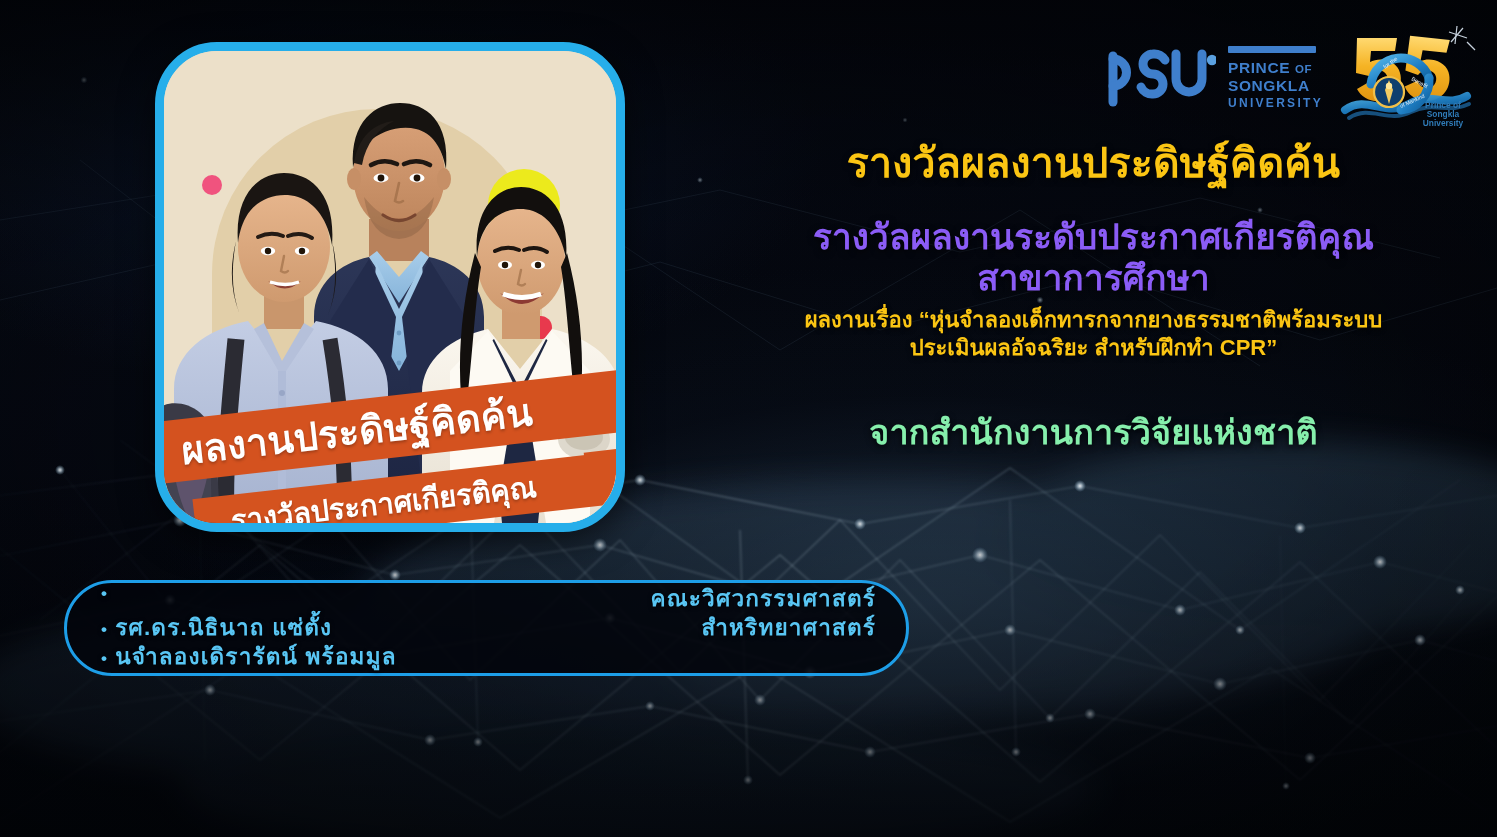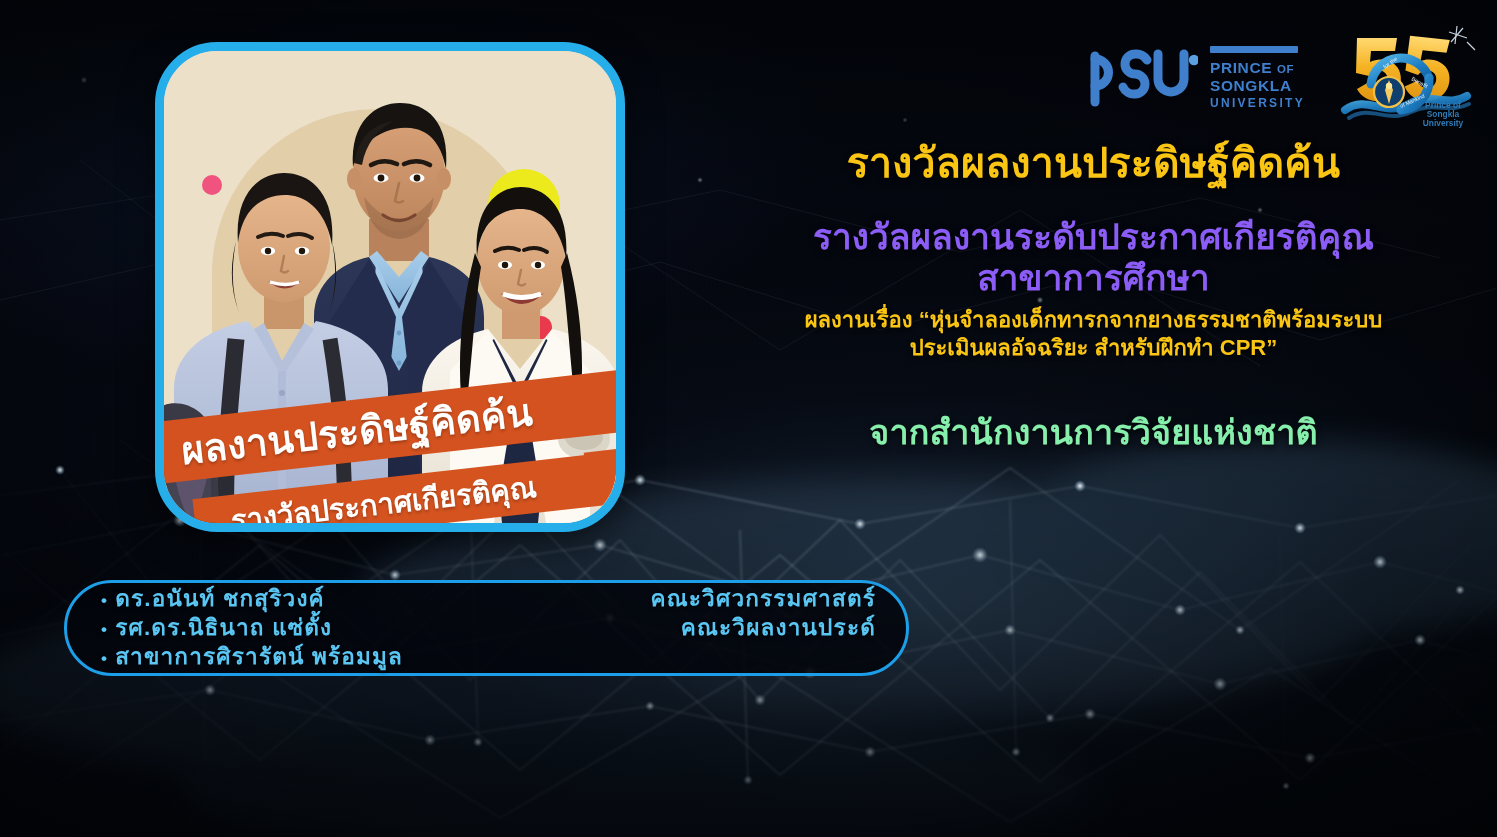--- a/index.html
+++ b/index.html
@@ -34,21 +34,21 @@
     background:
       radial-gradient(ellipse 92% 82% at 50% 50%, rgba(0,0,0,0) 40%, rgba(0,0,0,0.55) 100%),
       linear-gradient(to bottom, rgba(2,4,9,0.82) 0%, rgba(2,4,9,0.10) 26%, rgba(2,4,9,0.0) 55%, rgba(2,4,9,0.72) 100%);
     pointer-events: none;
   }
 
   
   .logo-row {
     position: absolute;
     top: 22px; right: 16px;
-    display: flex; align-items: center; gap: 34px;
+    display: flex; align-items: center; gap: 16px;
   }
   .psu-lockup { display: flex; align-items: center; gap: 12px; }
   .psu-mark { display:block; }
   .psu-words { display: flex; flex-direction: column; gap: 2px; padding-top: 2px; }
   .psu-rule { width: 88px; height: 7px; background: #3f7fcc; border-radius: 1px; margin-bottom: 5px; }
   .psu-l1 { font-size: 15.5px; font-weight: 700; letter-spacing: 0.6px; color: #3f7fcc; line-height: 1.06; }
   .psu-l1 .sm { font-size: 11.5px; font-weight: 700; }
   .psu-l2 { font-size: 15.5px; font-weight: 700; letter-spacing: 0.6px; color: #3f7fcc; line-height: 1.06; }
   .psu-l3 { font-size: 12px; font-weight: 700; letter-spacing: 2.3px; color: #3f7fcc; line-height: 1.1; }
 
@@ -552,32 +552,31 @@
     </div>
 
     <div class="from-line">จากสำนักงานการวิจัยแห่งชาติ</div>
   </div>
 
   <div class="names-box">
     <div class="names-grid">
 
       <div class="name-cell">
         <span class="bullet">•</span>
-        <span>ดร.อนันท์ ชกสุริวงค์</span>
       </div>
       <div class="fac-cell">คณะวิศวกรรมศาสตร์</div>
 
       <div class="name-cell">
         <span class="bullet">•</span>
         <span>รศ.ดร.นิธินาถ แซ่ตั้ง</span>
       </div>
-      <div class="fac-cell">คณะวิผลงานประด์</div>
+      <div class="fac-cell">สำหริทยาศาสตร์</div>
 
       <div class="name-cell">
         <span class="bullet">•</span>
-        <span>สาขาการศิรารัตน์ พร้อมมูล</span>
+        <span>นจำลองเดิรารัตน์ พร้อมมูล</span>
       </div>
       <div class="fac-cell"></div>
 
     </div>
   </div>
 
 </div>
 
 </body></html>

